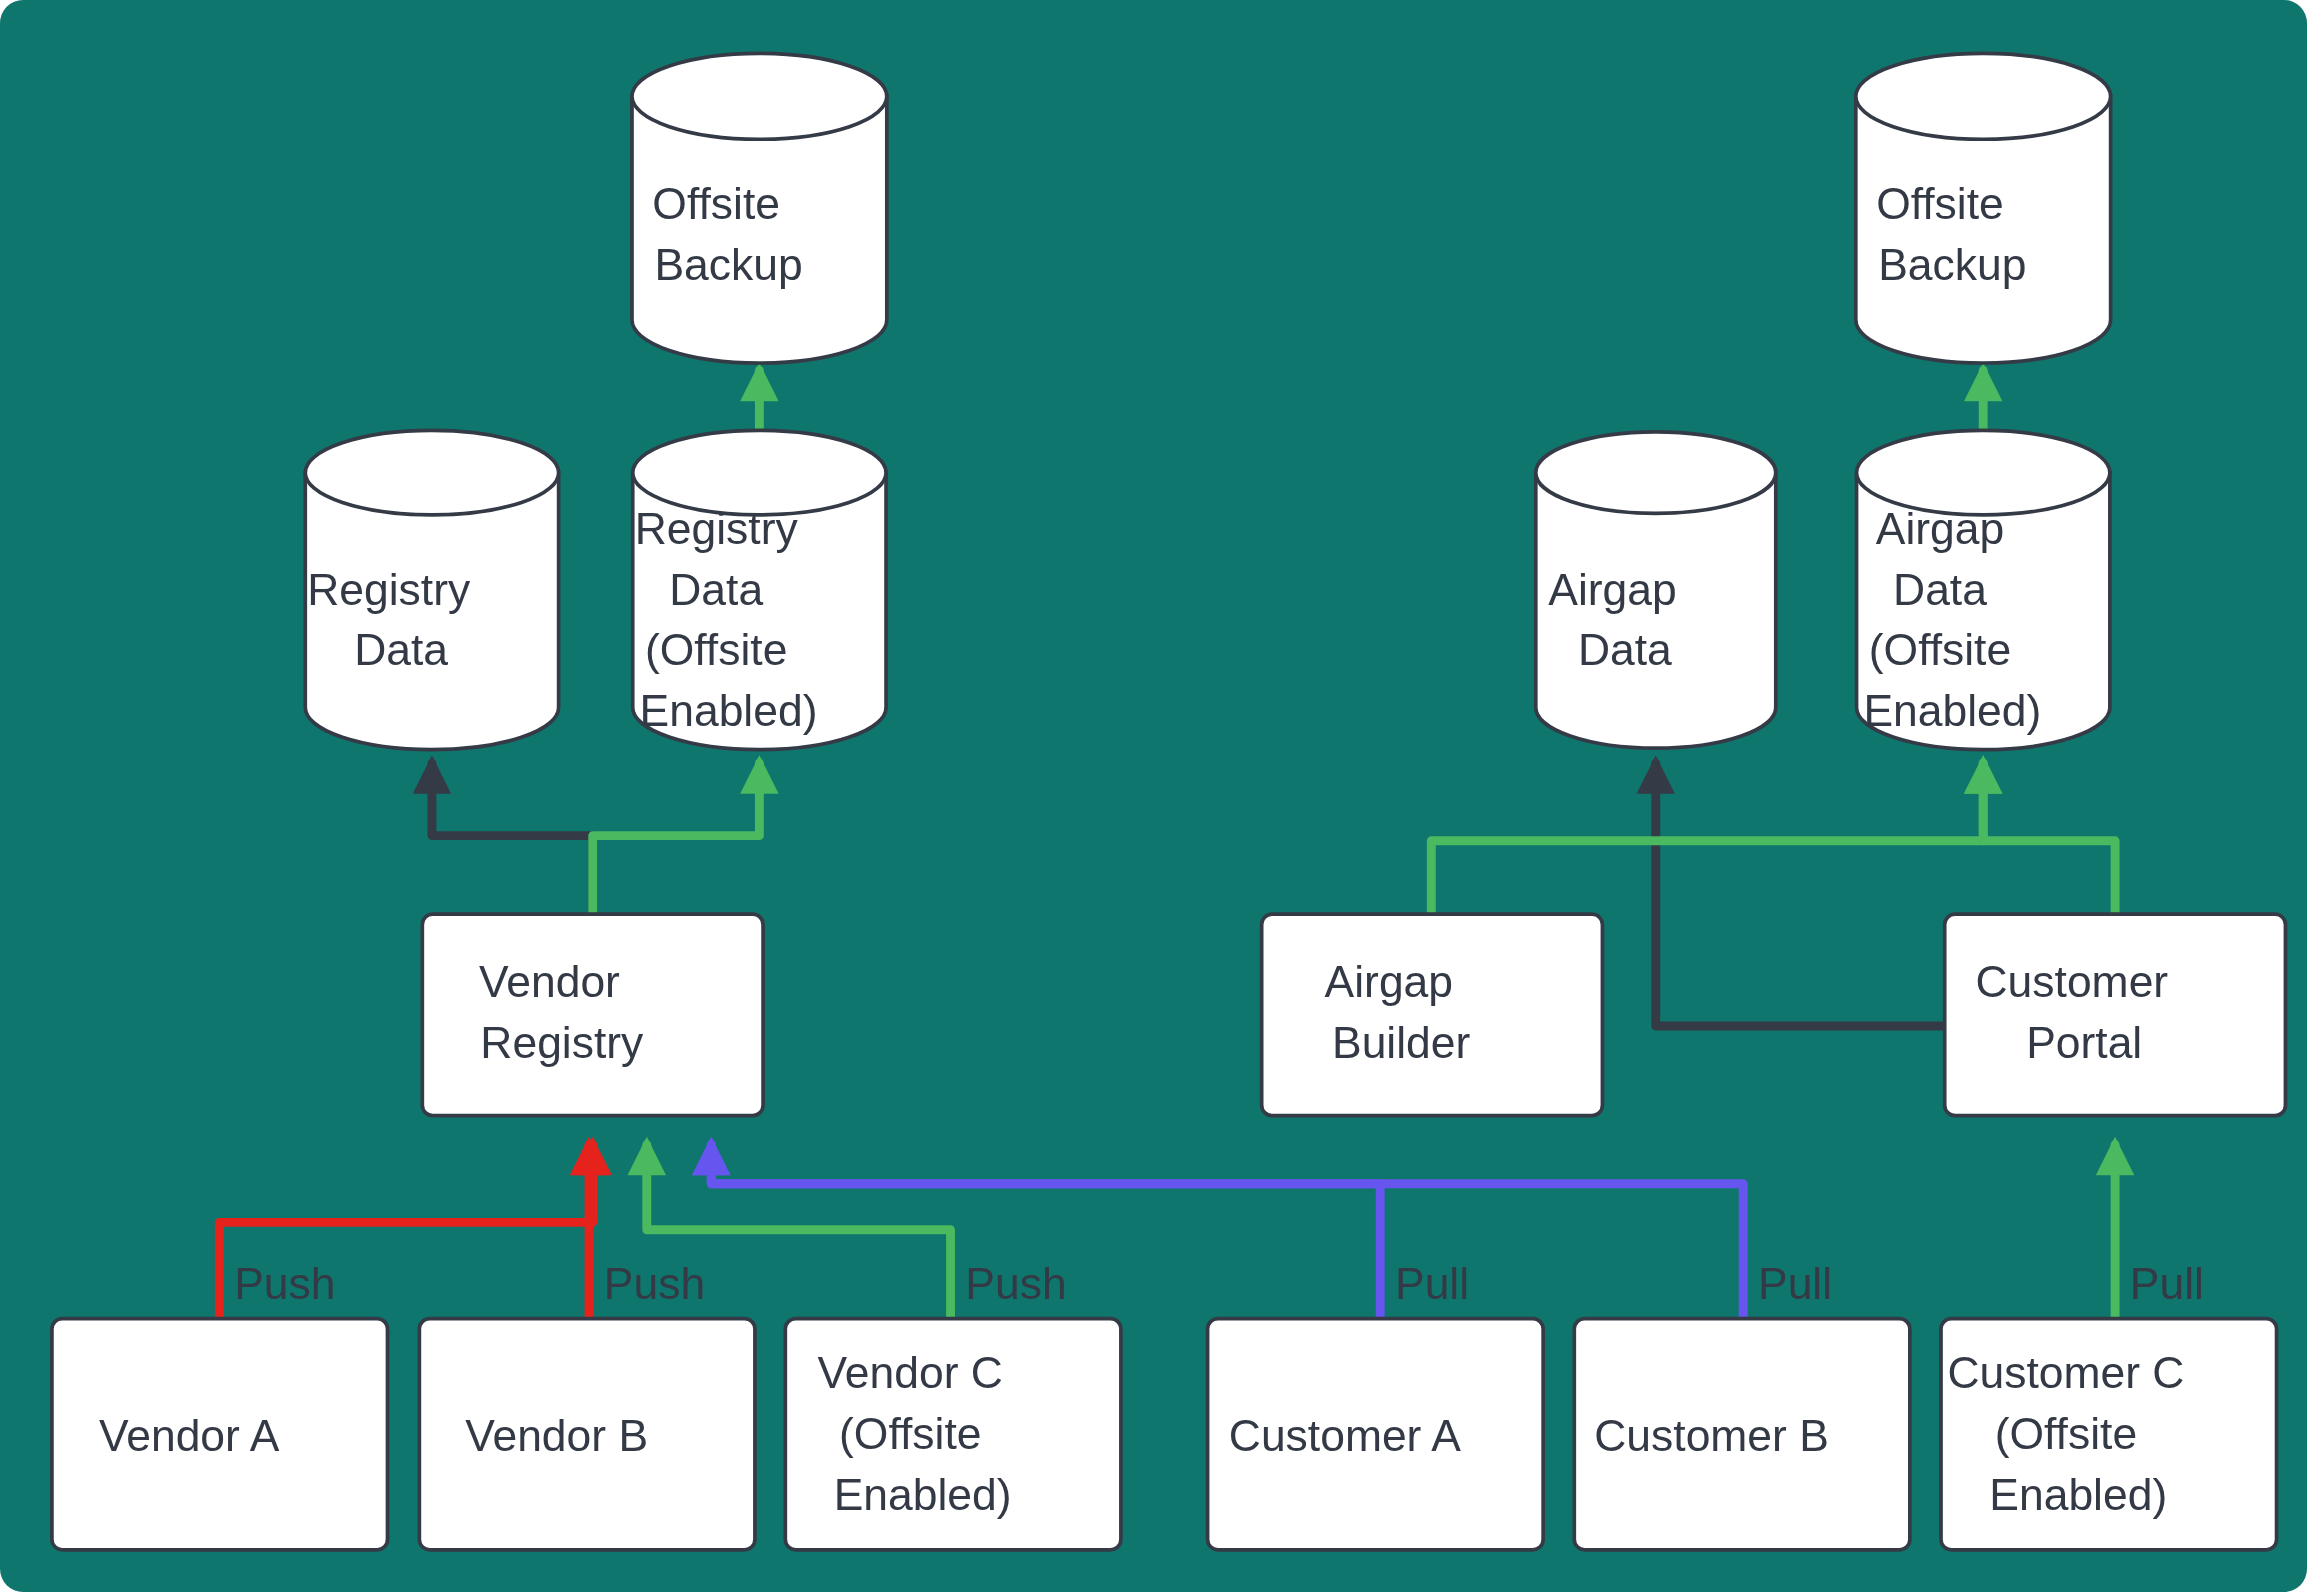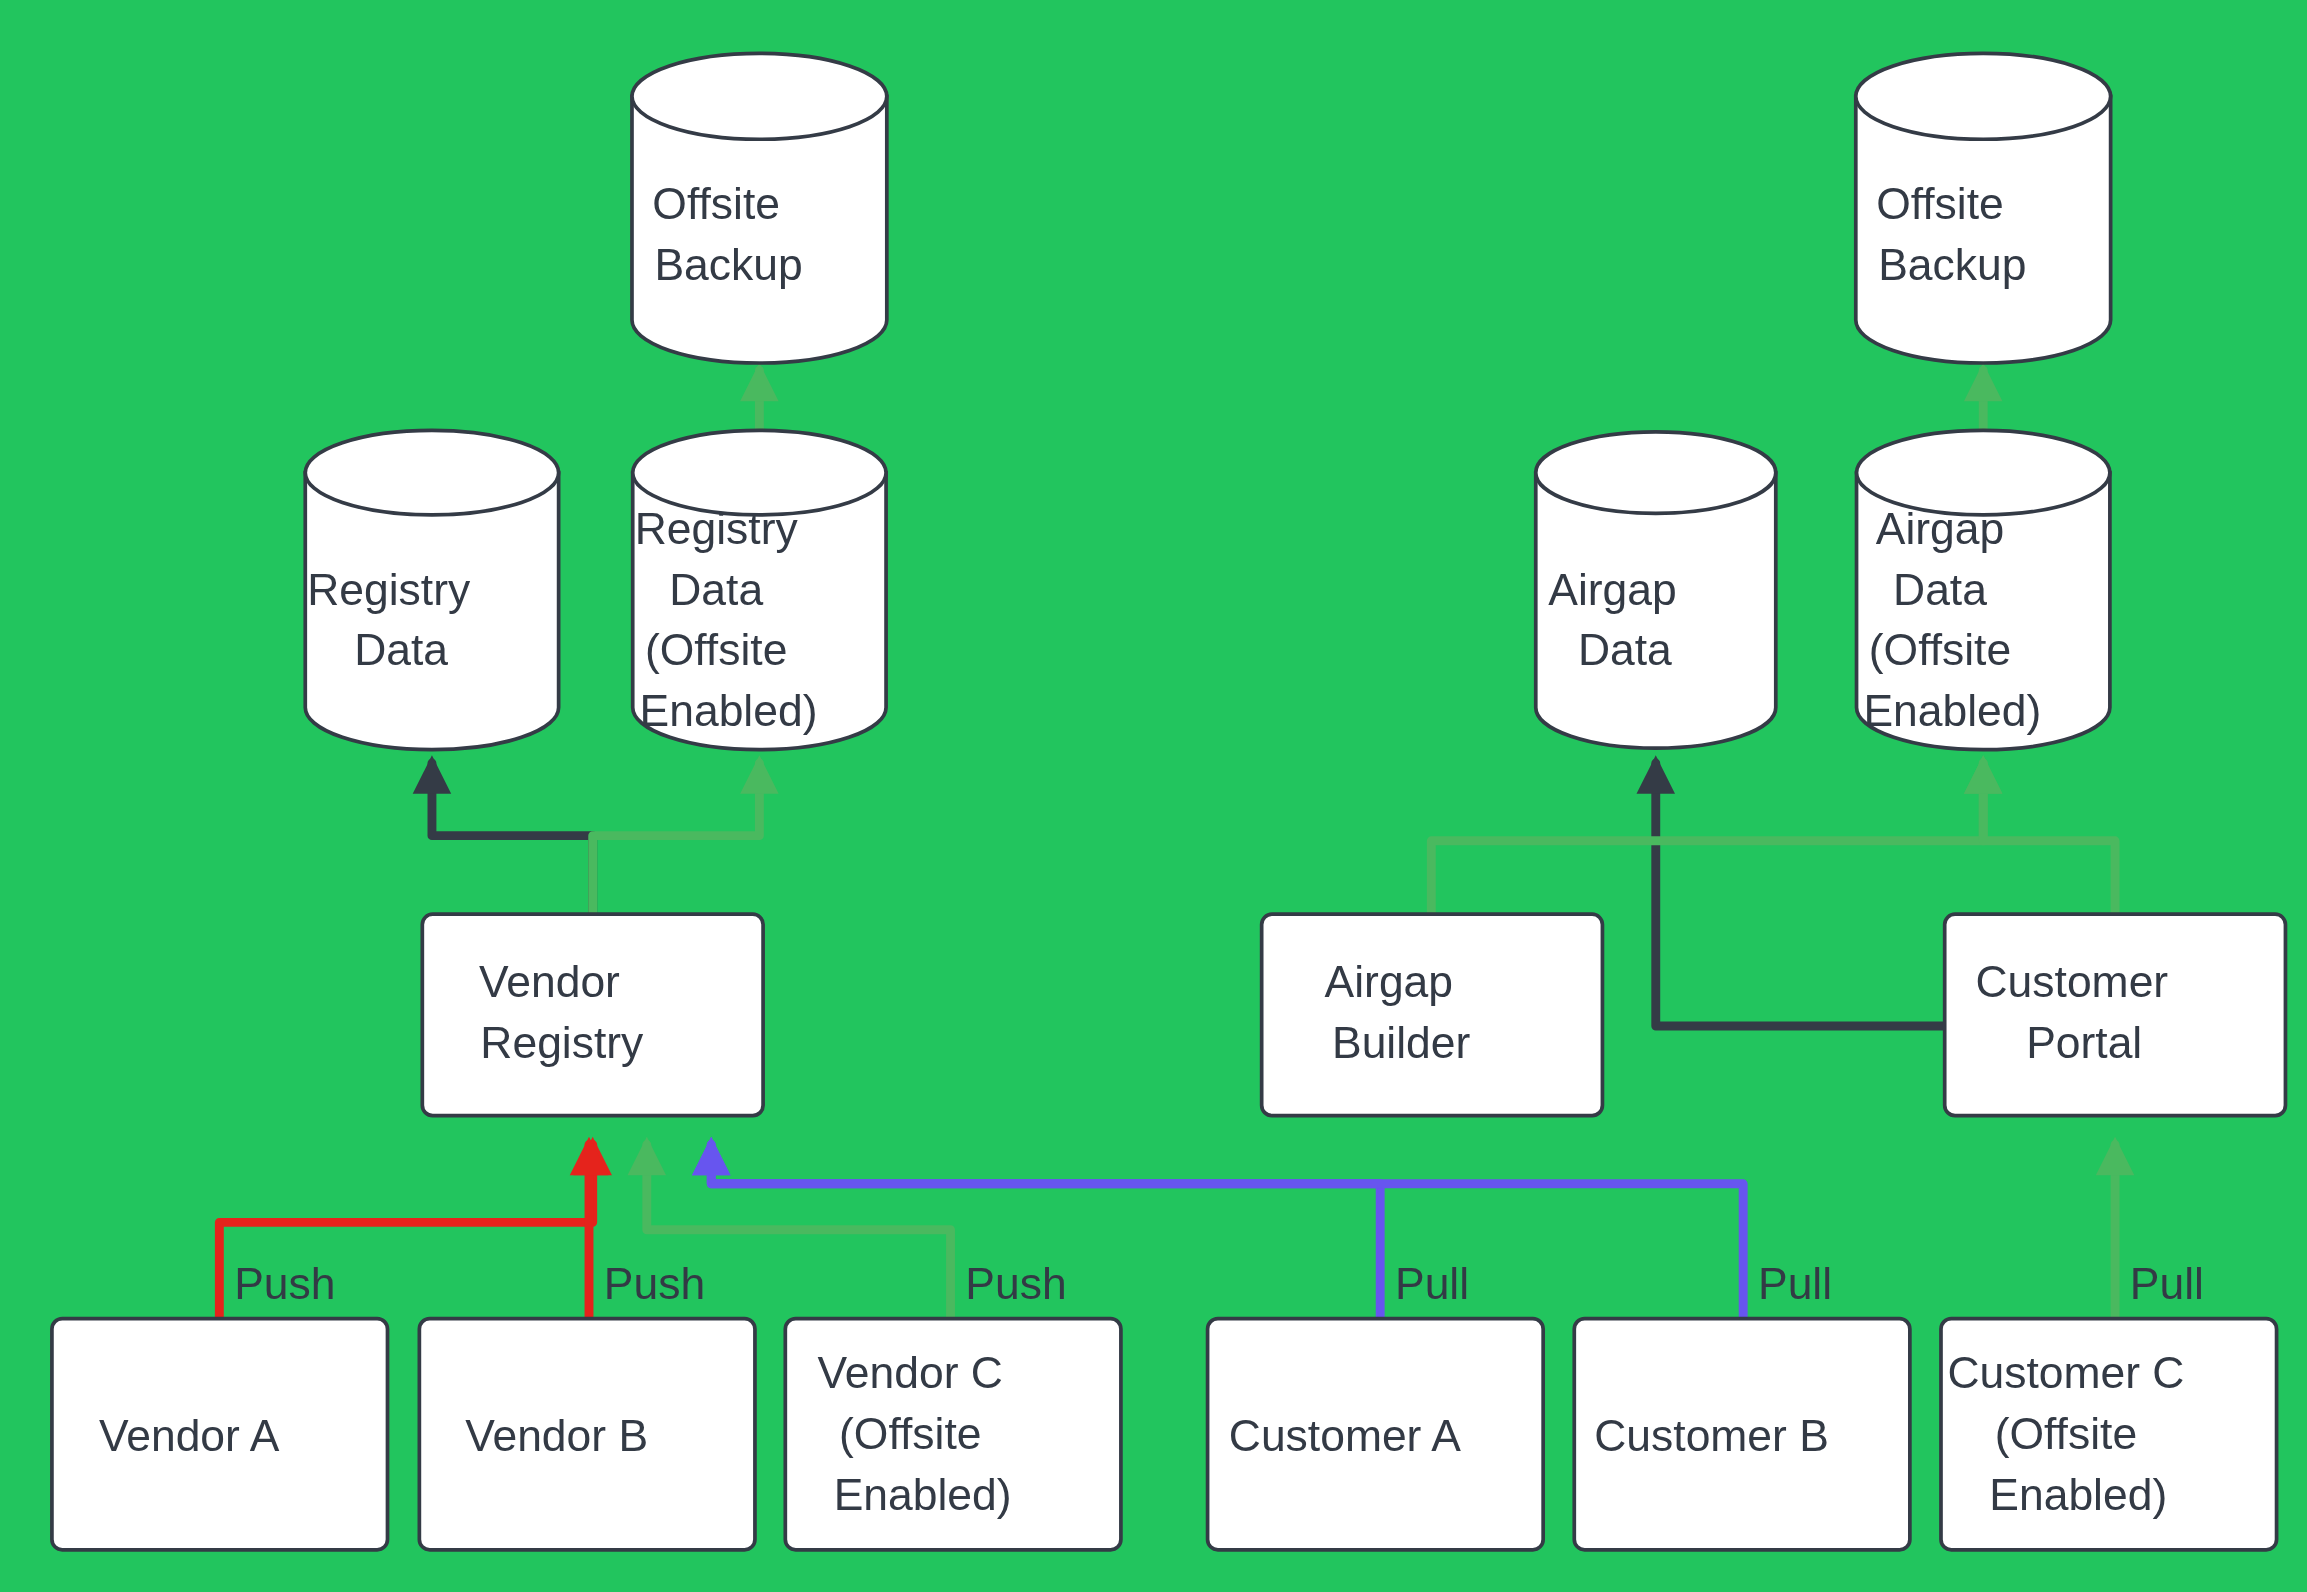--- a/index.html
+++ b/index.html
@@ -10,21 +10,22 @@
   body {
     width: 2307px;
     height: 1592px;
     overflow: hidden;
     font-family: "Liberation Sans", sans-serif;
   }
   #diagram-root {
     position: relative;
     width: 2307px;
     height: 1592px;
-    background: #22c55e;
+    background: #0f766e;
+    border-radius: 23px;
   }
   svg#diagram {
     display: block;
     width: 2307px;
     height: 1592px;
   }
   .node-shape {
     fill: #ffffff;
     stroke: #343b46;
     stroke-width: 5;

